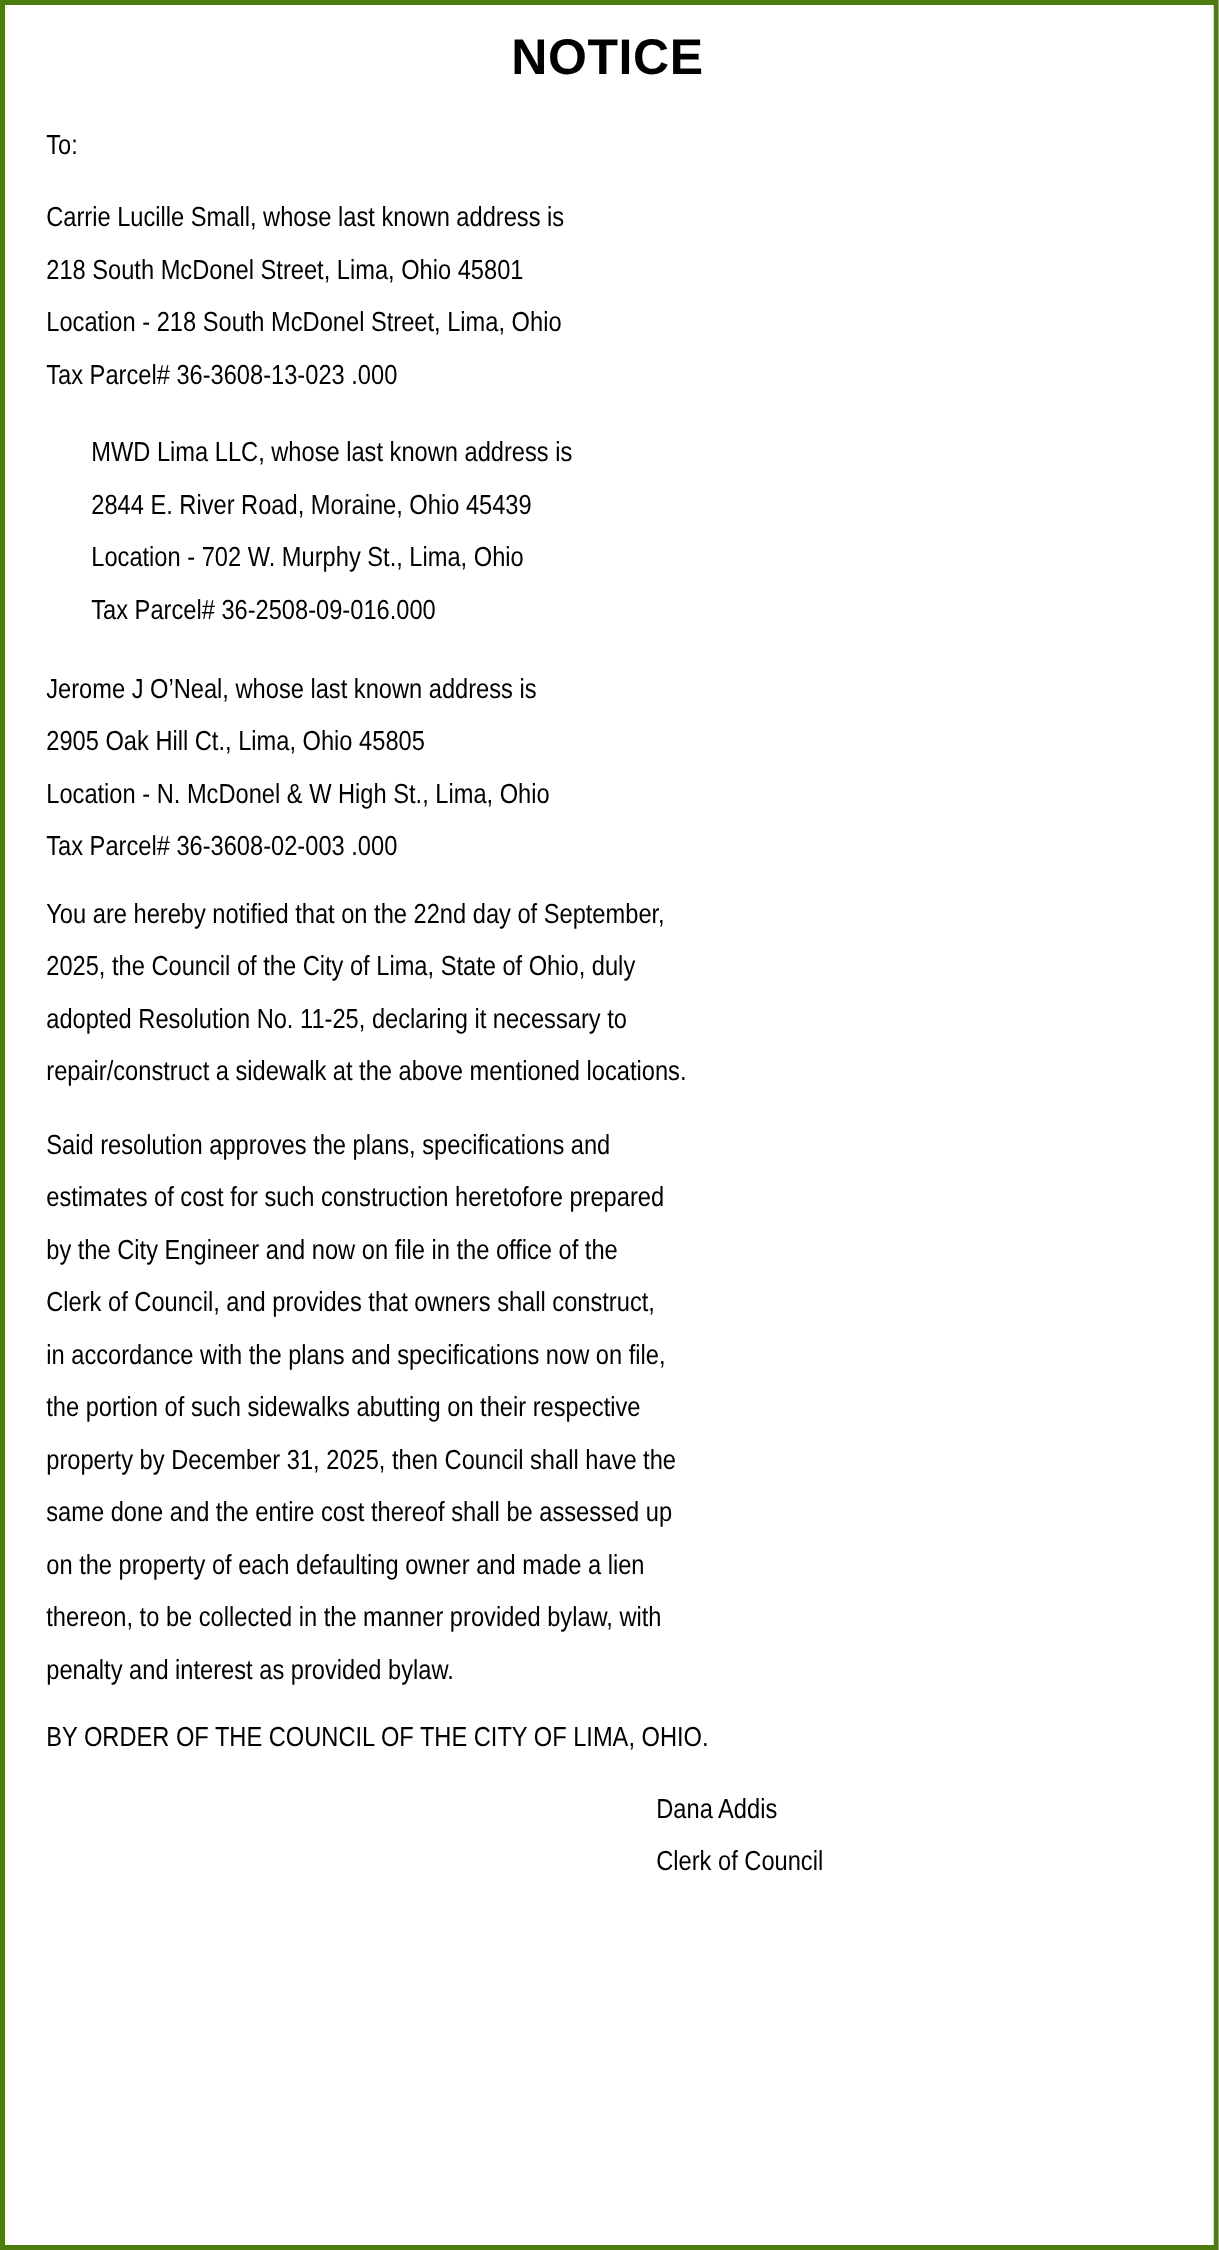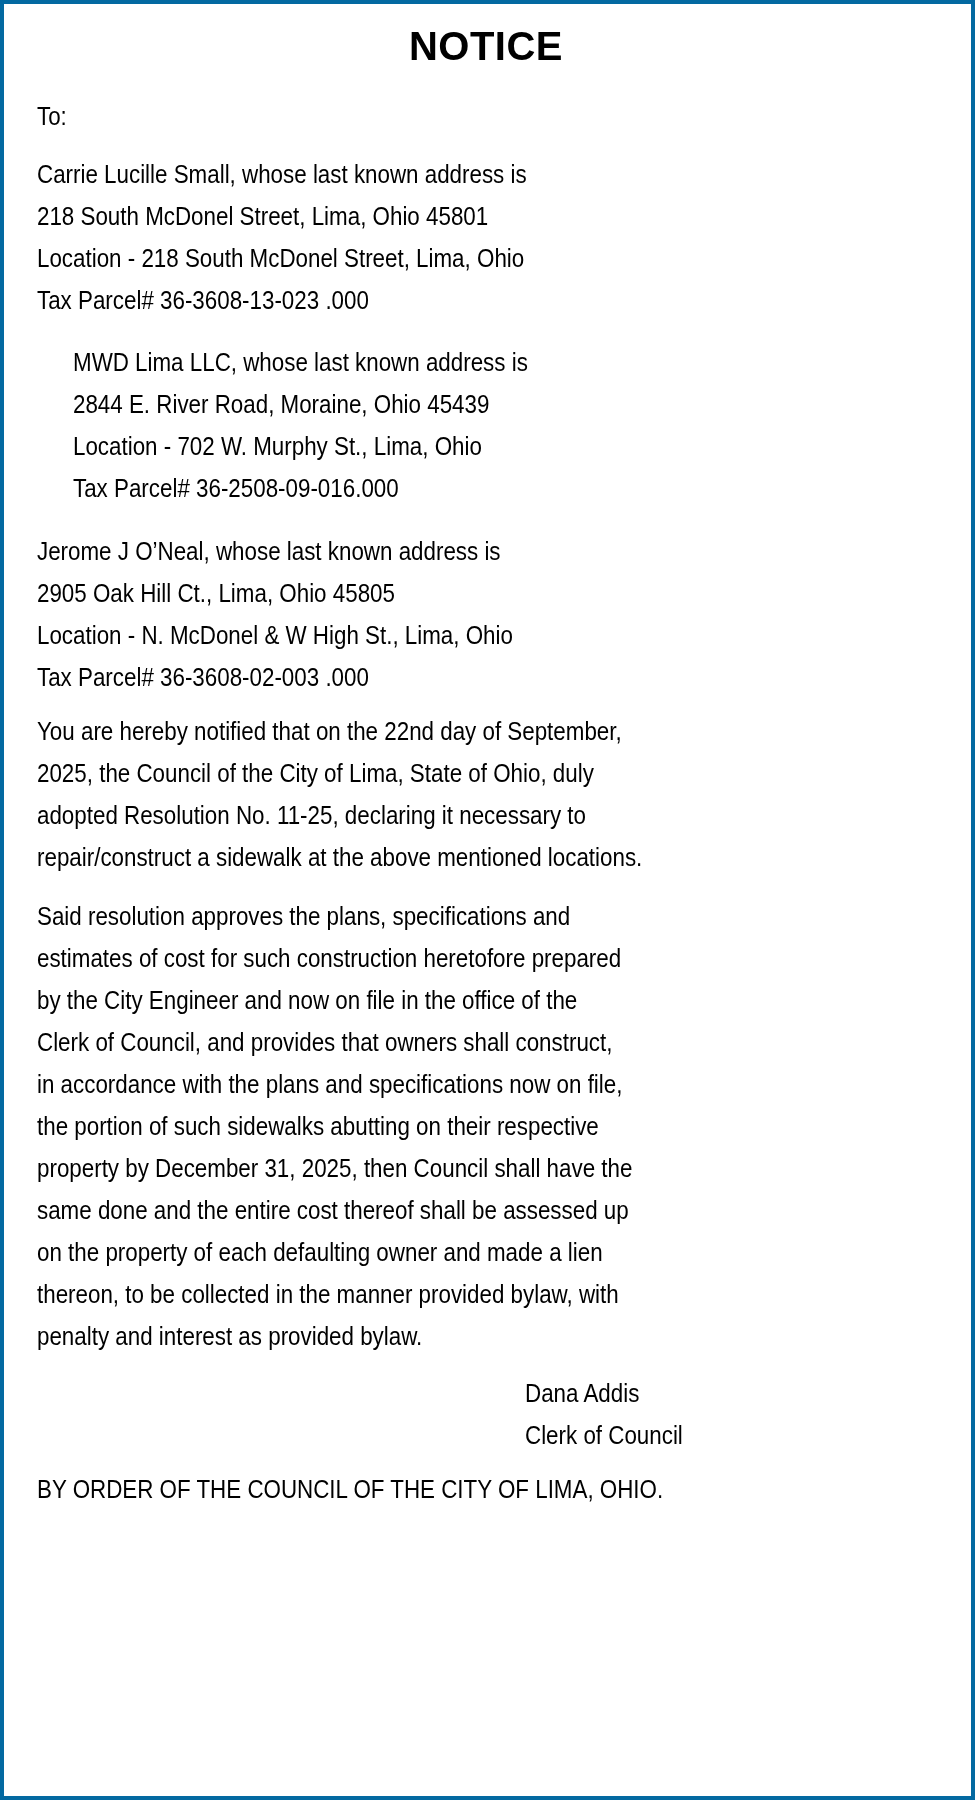--- a/index.html
+++ b/index.html
@@ -6,38 +6,38 @@
     margin: 0;
     padding: 0;
     background: #ffffff;
   }
   .page {
     position: relative;
     width: 975px;
     height: 1800px;
     box-sizing: border-box;
     background: #ffffff;
-    border: 4px solid #0369a1;
+    border: 4px solid #4d7c0f;
     padding: 18px 36px 0 33px;
     overflow: hidden;
     font-family: "Liberation Sans", "DejaVu Sans", sans-serif;
     color: #000000;
     -webkit-font-smoothing: antialiased;
   }
   .title {
     margin: 0;
     font-size: 40px;
     line-height: 48px;
     font-weight: bold;
     text-align: center;
     letter-spacing: 0.5px;
   }
   .para {
     margin: 0;
-    font-size: 26px;
+    font-size: 22px;
     line-height: 42px;
     font-weight: normal;
   }
   .line {
     white-space: nowrap;
     transform: scaleX(0.86);
     transform-origin: 0 50%;
   }
   .salutation        { margin-top: 25px; }
   .recipient-0       { margin-top: 16px; }
@@ -97,23 +97,23 @@
       <div class="line">Clerk of Council, and provides that owners shall construct,</div>
       <div class="line">in accordance with the plans and specifications now on file,</div>
       <div class="line">the portion of such sidewalks abutting on their respective</div>
       <div class="line">property by December 31, 2025, then Council shall have the</div>
       <div class="line">same done and the entire cost thereof shall be assessed up</div>
       <div class="line">on the property of each defaulting owner and made a lien</div>
       <div class="line">thereon, to be collected in the manner provided bylaw, with</div>
       <div class="line">penalty and interest as provided bylaw.</div>
     </div>
 
+  <div class="para order-statement">
+    <div class="line">BY ORDER OF THE COUNCIL OF THE CITY OF LIMA, OHIO.</div>
+  </div>
+
   <div class="para signature-block">
     <div class="line">Dana Addis</div>
     <div class="line">Clerk of Council</div>
-  </div>
-
-  <div class="para order-statement">
-    <div class="line">BY ORDER OF THE COUNCIL OF THE CITY OF LIMA, OHIO.</div>
   </div>
 
 
 </div>
 
 </body></html>

